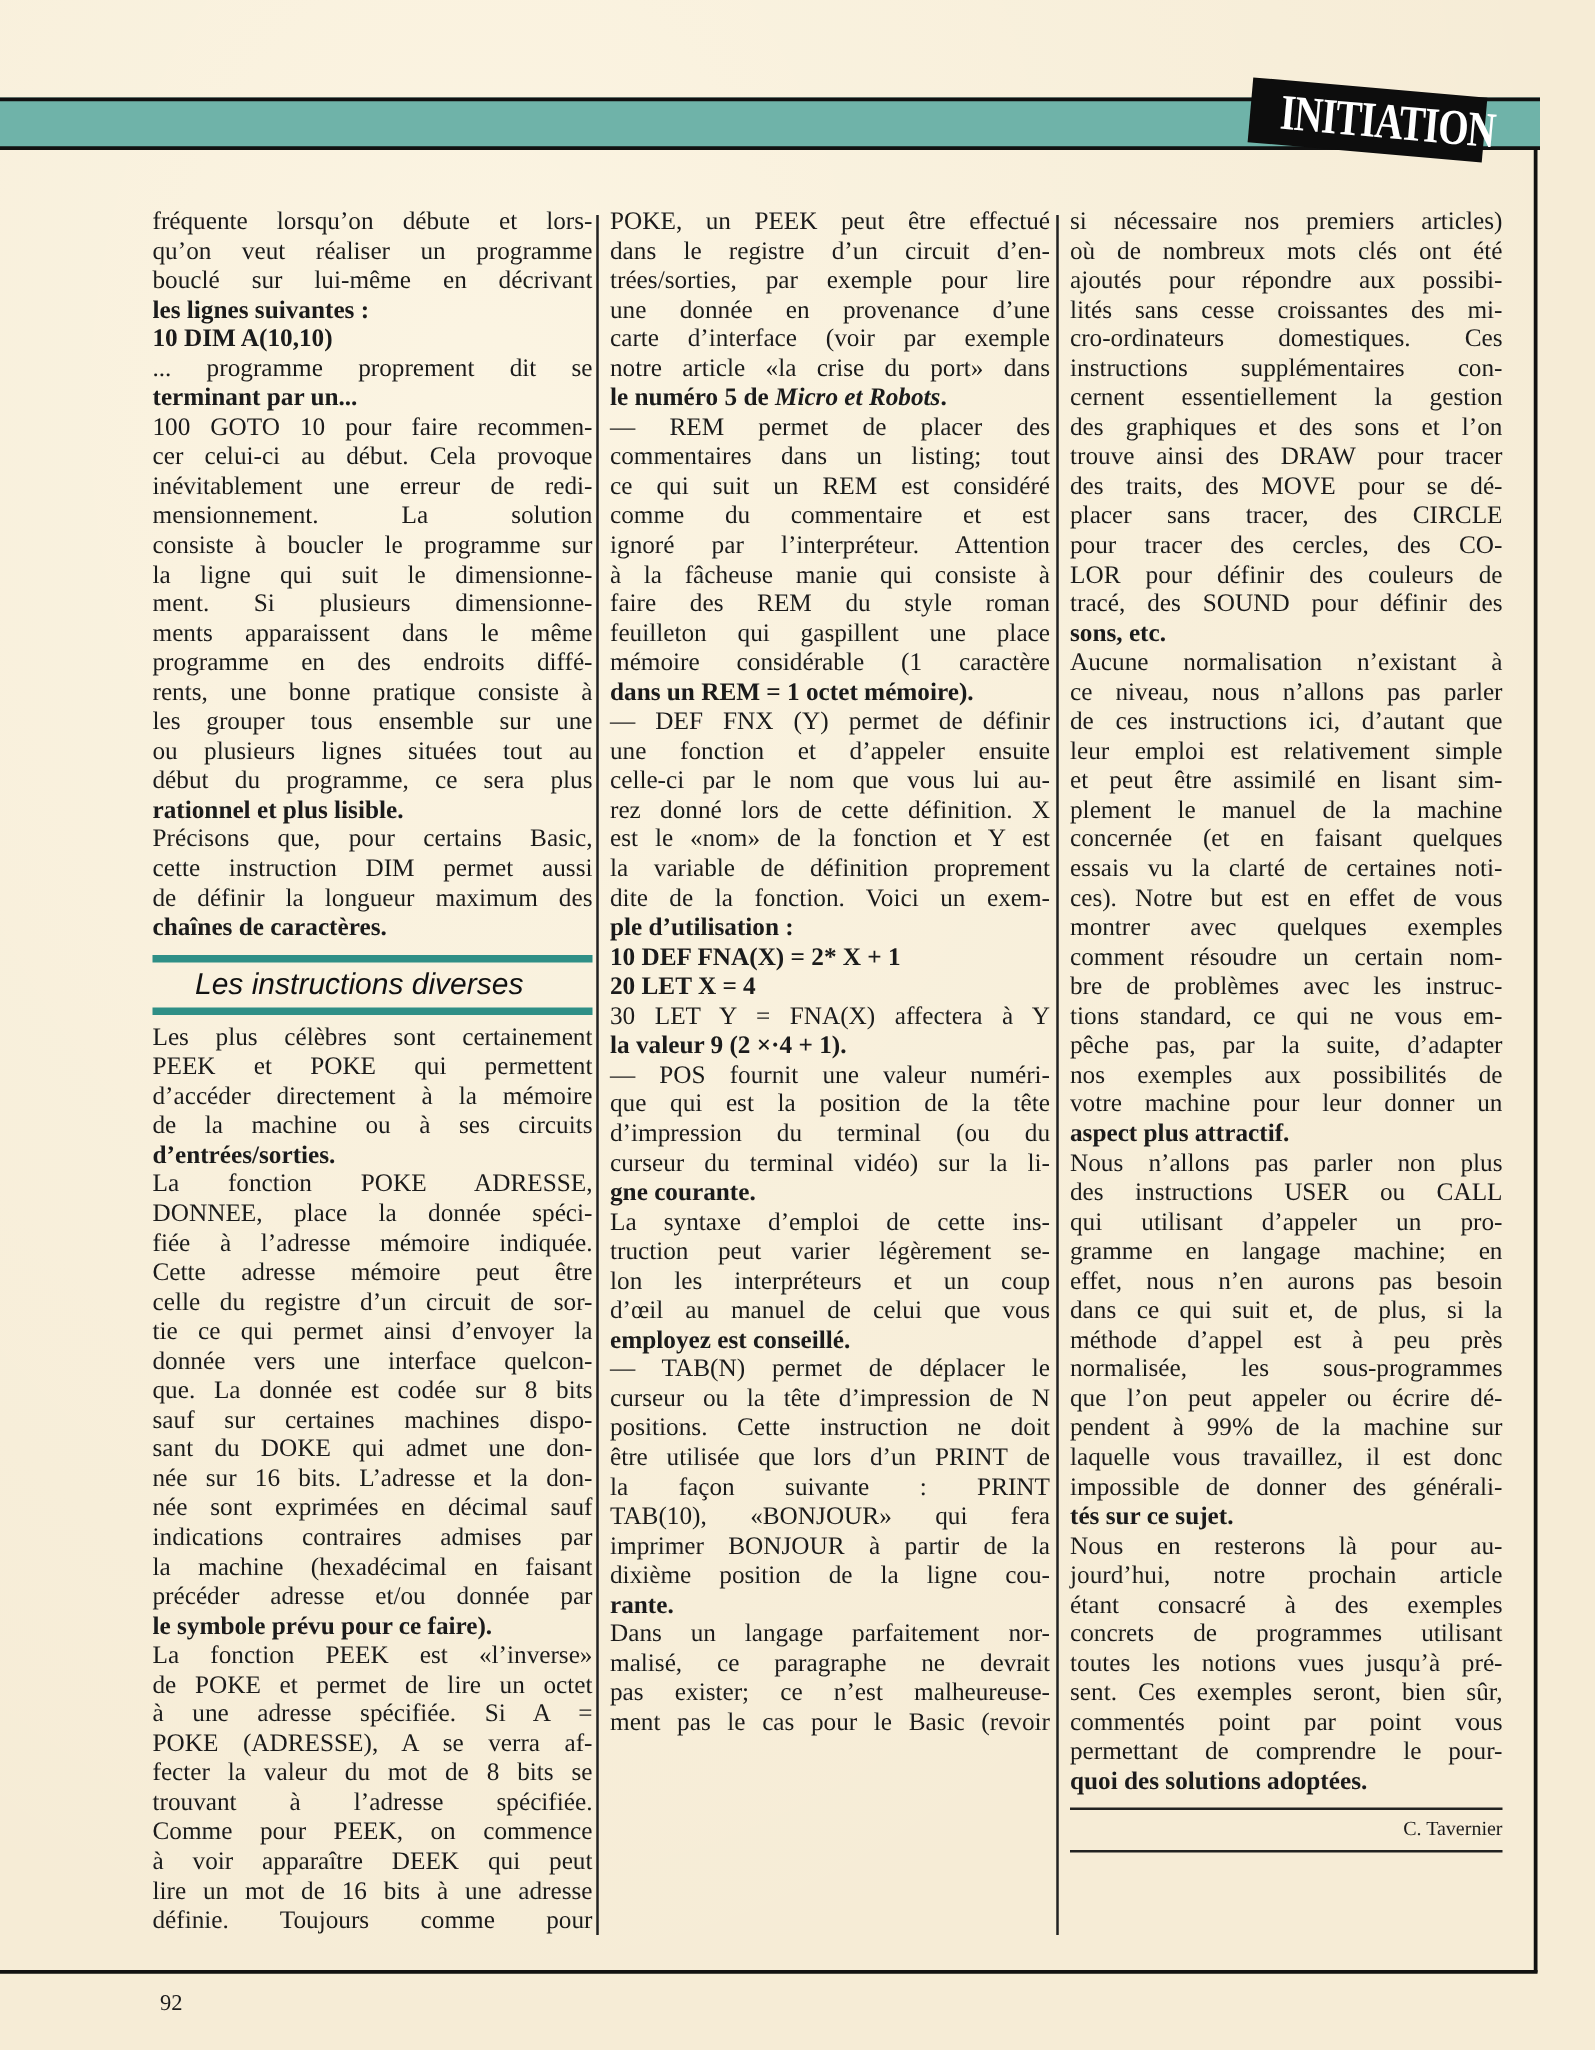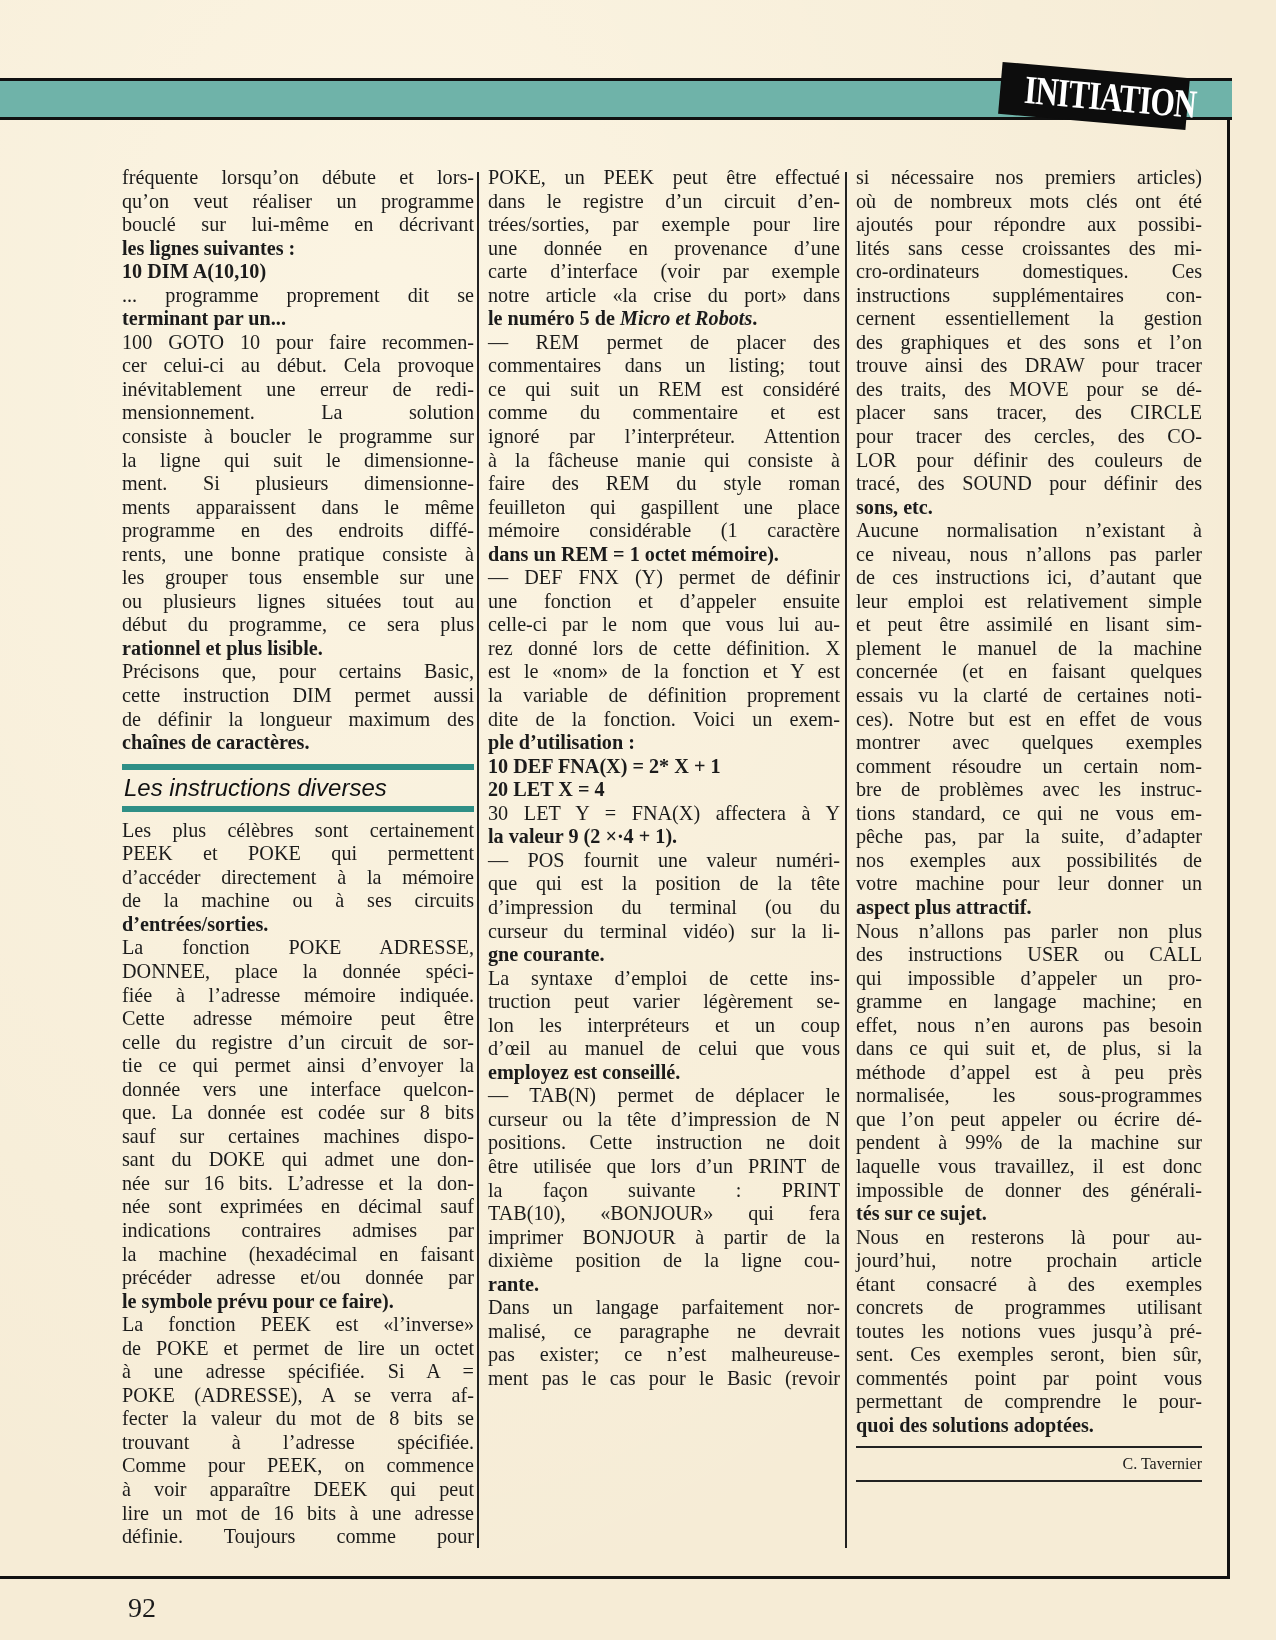--- a/index.html
+++ b/index.html
@@ -43,26 +43,26 @@
   .col p { margin:0; }
   .col .line { display:block; text-align:justify; text-align-last:justify; white-space:nowrap; }
   .col .line.last { text-align-last:left;font-weight:bold; }
   .heading {
     margin:9px 0 7px 0;
   }
   .heading .bar { height:6px; background:#2f8f86; }
   .heading .htext {
     font-family:"Liberation Sans","DejaVu Sans",sans-serif;
     font-style:italic; font-size:24px; line-height:36px;
-    padding-left:2px; color:#111;
+    padding-left:2px; color:#111;margin-left:32px;
   }
   .sig-rule { height:2px; background:#222; margin:8px 0 4px 0; }
   .sig { text-align:right; font-size:16px; line-height:24px; }
   .page-no {
-    position:absolute; left:128px; top:1592px; font-size:28px;font-family:Liberation Serif, serif;
+    position:absolute; left:128px; top:1592px; font-size:18px;font-family:Liberation Serif, serif;
   }
   em.it { font-style:italic; }
 </style>
 </head>
 <body>
 
 <div class="band"></div>
 <div class="rubric"><span>INITIATION</span></div>
 <div class="frame-right"></div>
 <div class="frame-bottom"></div>
@@ -256,21 +256,21 @@
       <span class="line">bre de problèmes avec les instruc-</span>
       <span class="line">tions standard, ce qui ne vous em-</span>
       <span class="line">pêche pas, par la suite, d’adapter</span>
       <span class="line">nos exemples aux possibilités de</span>
       <span class="line">votre machine pour leur donner un</span>
       <span class="line last">aspect plus attractif.</span>
     </p>
     <p>
       <span class="line">Nous n’allons pas parler non plus</span>
       <span class="line">des instructions USER ou CALL</span>
-      <span class="line">qui impossible d’appeler un pro-</span>
+      <span class="line">qui utilisant d’appeler un pro-</span>
       <span class="line">gramme en langage machine; en</span>
       <span class="line">effet, nous n’en aurons pas besoin</span>
       <span class="line">dans ce qui suit et, de plus, si la</span>
       <span class="line">méthode d’appel est à peu près</span>
       <span class="line">normalisée, les sous-programmes</span>
       <span class="line">que l’on peut appeler ou écrire dé-</span>
       <span class="line">pendent à 99% de la machine sur</span>
       <span class="line">laquelle vous travaillez, il est donc</span>
       <span class="line">impossible de donner des générali-</span>
       <span class="line last">tés sur ce sujet.</span>

